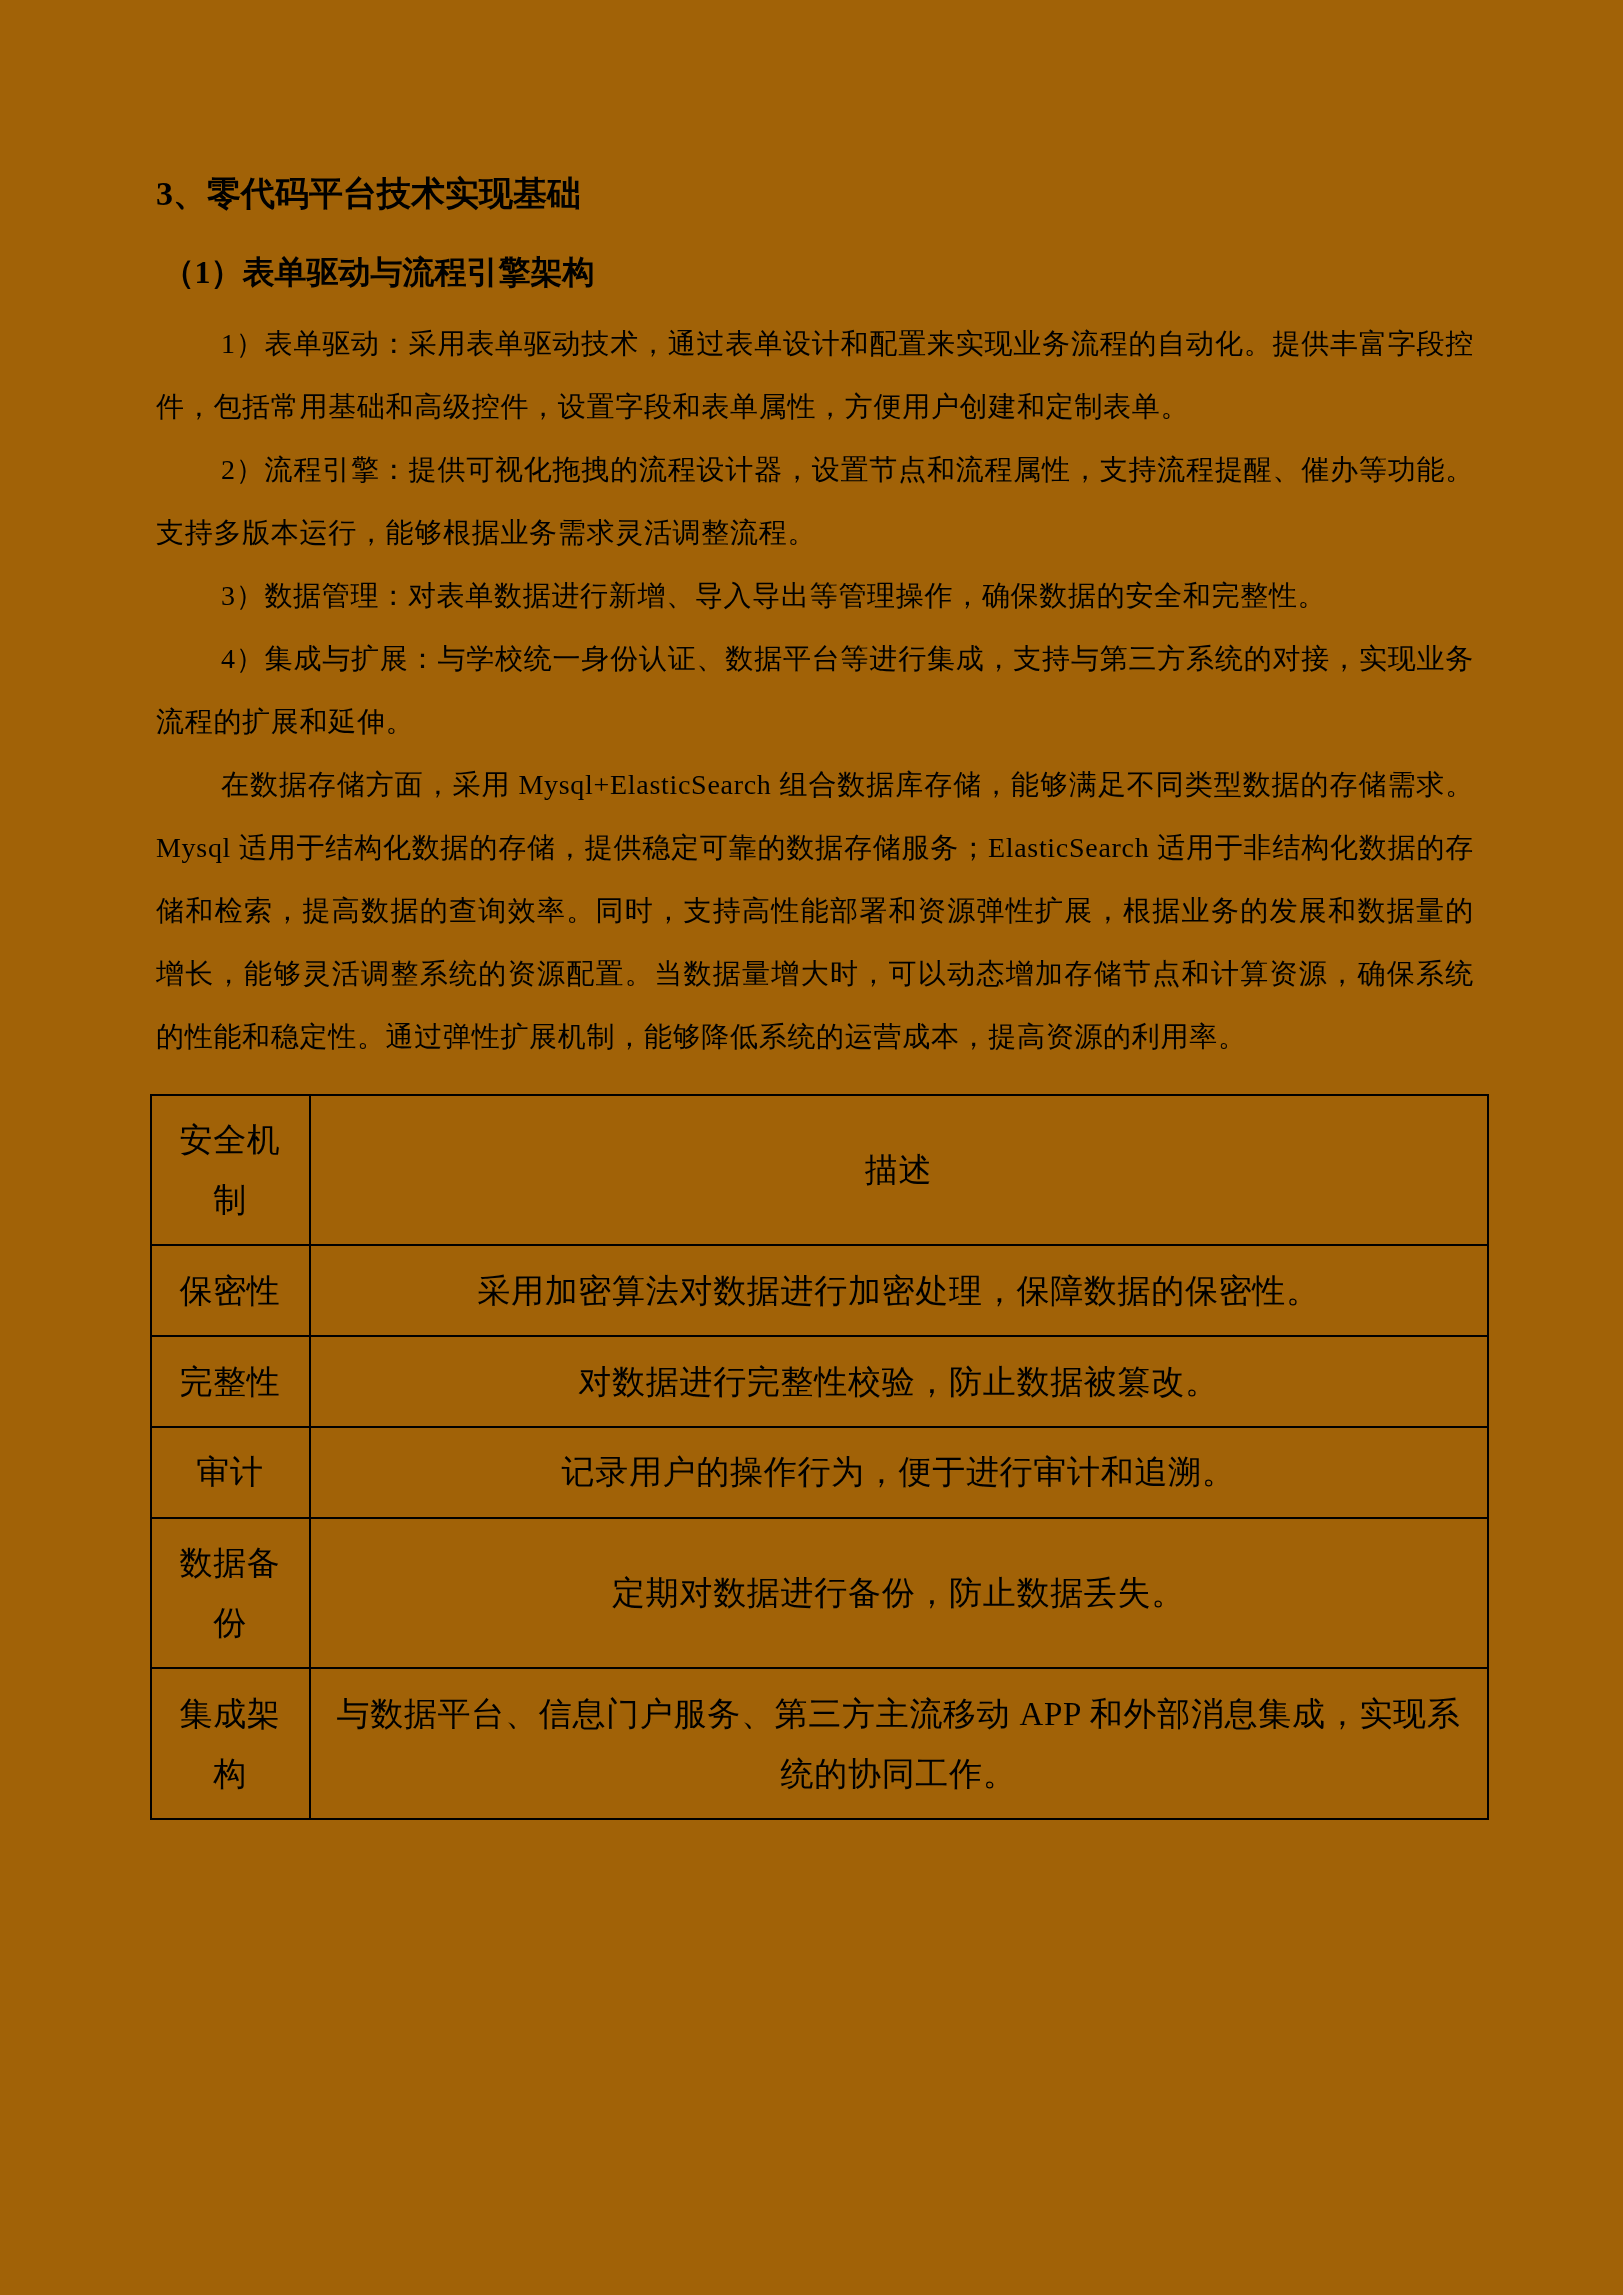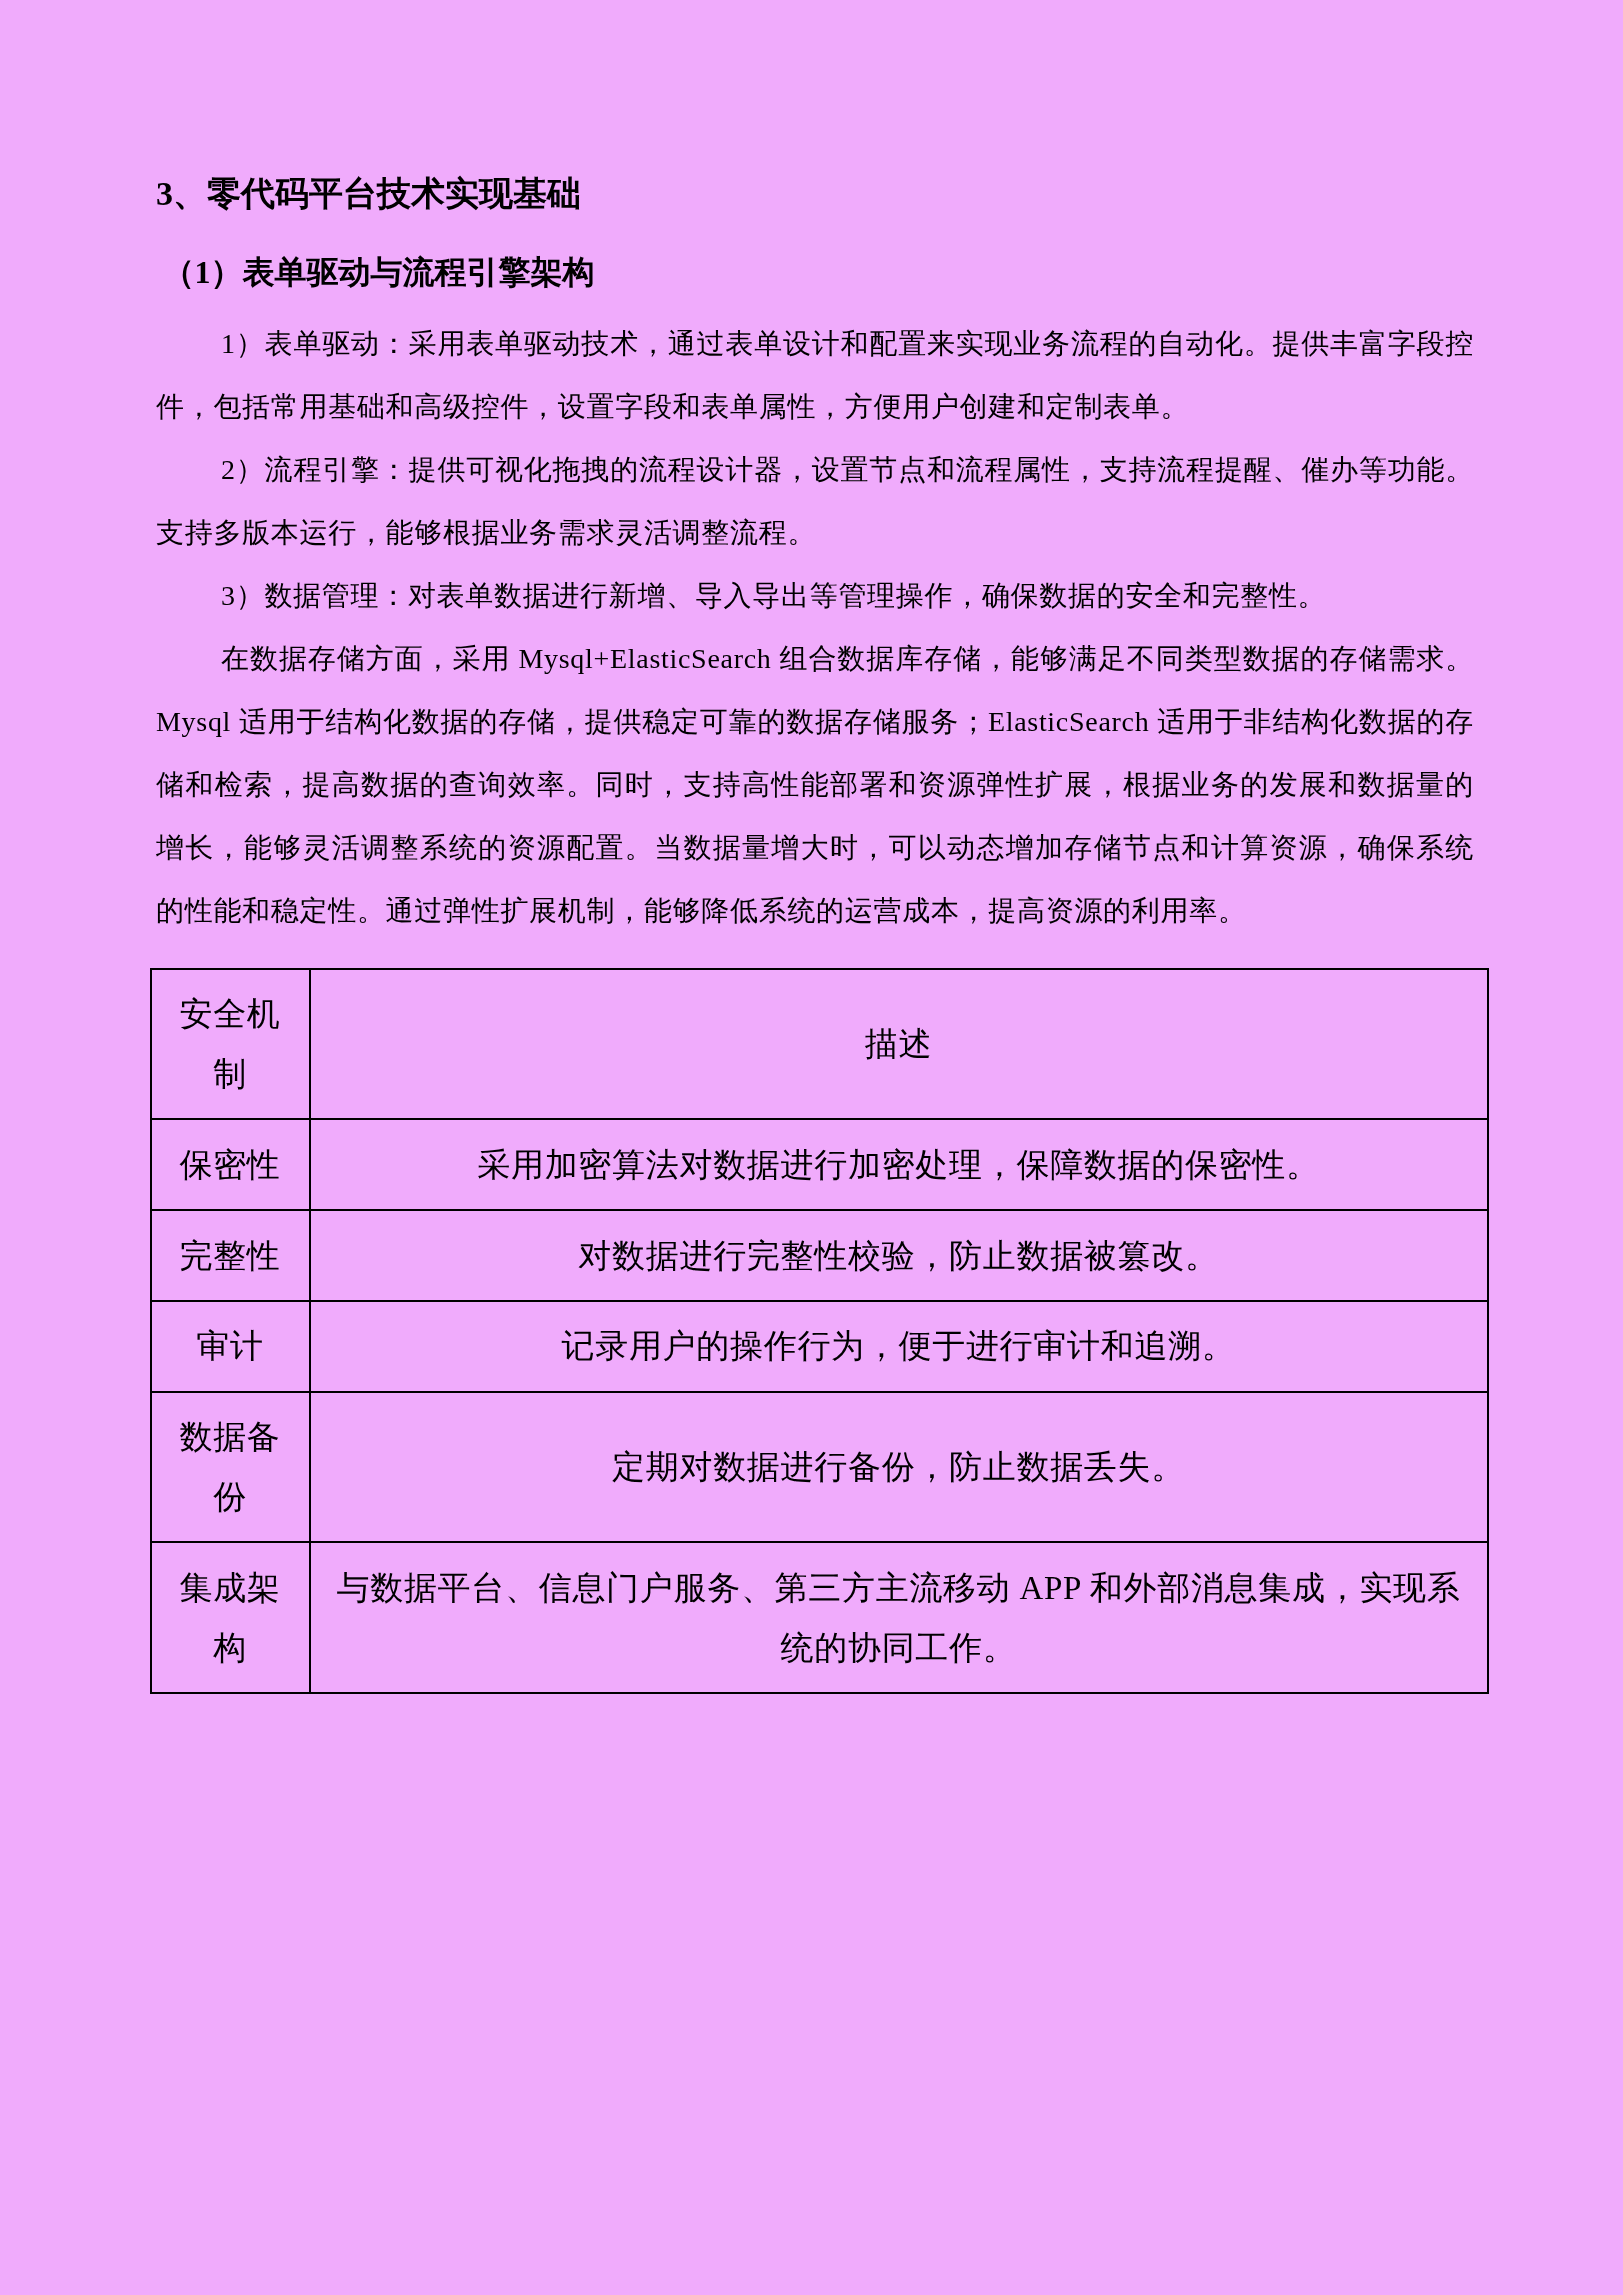--- a/index.html
+++ b/index.html
@@ -4,21 +4,21 @@
 <style>
   html, body {
     margin: 0;
     padding: 0;
     background: #ffffff;
   }
   .page {
     position: relative;
     width: 1623px;
     height: 2295px;
-    background: #f0abfc;
+    background: #a16207;
     box-sizing: border-box;
     padding: 162px 149px 0 156px;
     font-family: "Liberation Serif", "DejaVu Serif", serif;
     color: #000000;
     overflow: hidden;
   }
   .doc-title {
     font-size: 34px;
     font-weight: bold;
     line-height: 63px;
@@ -65,20 +65,21 @@
 
 <div class="page">
 
   <h1 class="doc-title">3、零代码平台技术实现基础</h1>
 
   <div>
     <h2 class="section-title">（1）表单驱动与流程引擎架构</h2>
     <p class="para">1）表单驱动：采用表单驱动技术，通过表单设计和配置来实现业务流程的自动化。提供丰富字段控件，包括常用基础和高级控件，设置字段和表单属性，方便用户创建和定制表单。</p>
     <p class="para">2）流程引擎：提供可视化拖拽的流程设计器，设置节点和流程属性，支持流程提醒、催办等功能。支持多版本运行，能够根据业务需求灵活调整流程。</p>
     <p class="para">3）数据管理：对表单数据进行新增、导入导出等管理操作，确保数据的安全和完整性。</p>
+    <p class="para">4）集成与扩展：与学校统一身份认证、数据平台等进行集成，支持与第三方系统的对接，实现业务流程的扩展和延伸。</p>
   </div>
 
   <div>
     <p class="para">在数据存储方面，采用 Mysql+ElasticSearch 组合数据库存储，能够满足不同类型数据的存储需求。Mysql 适用于结构化数据的存储，提供稳定可靠的数据存储服务；ElasticSearch 适用于非结构化数据的存储和检索，提高数据的查询效率。同时，支持高性能部署和资源弹性扩展，根据业务的发展和数据量的增长，能够灵活调整系统的资源配置。当数据量增大时，可以动态增加存储节点和计算资源，确保系统的性能和稳定性。通过弹性扩展机制，能够降低系统的运营成本，提高资源的利用率。</p>
   </div>
 
   <div>
 
     <table class="sec-table">
       <tbody>

